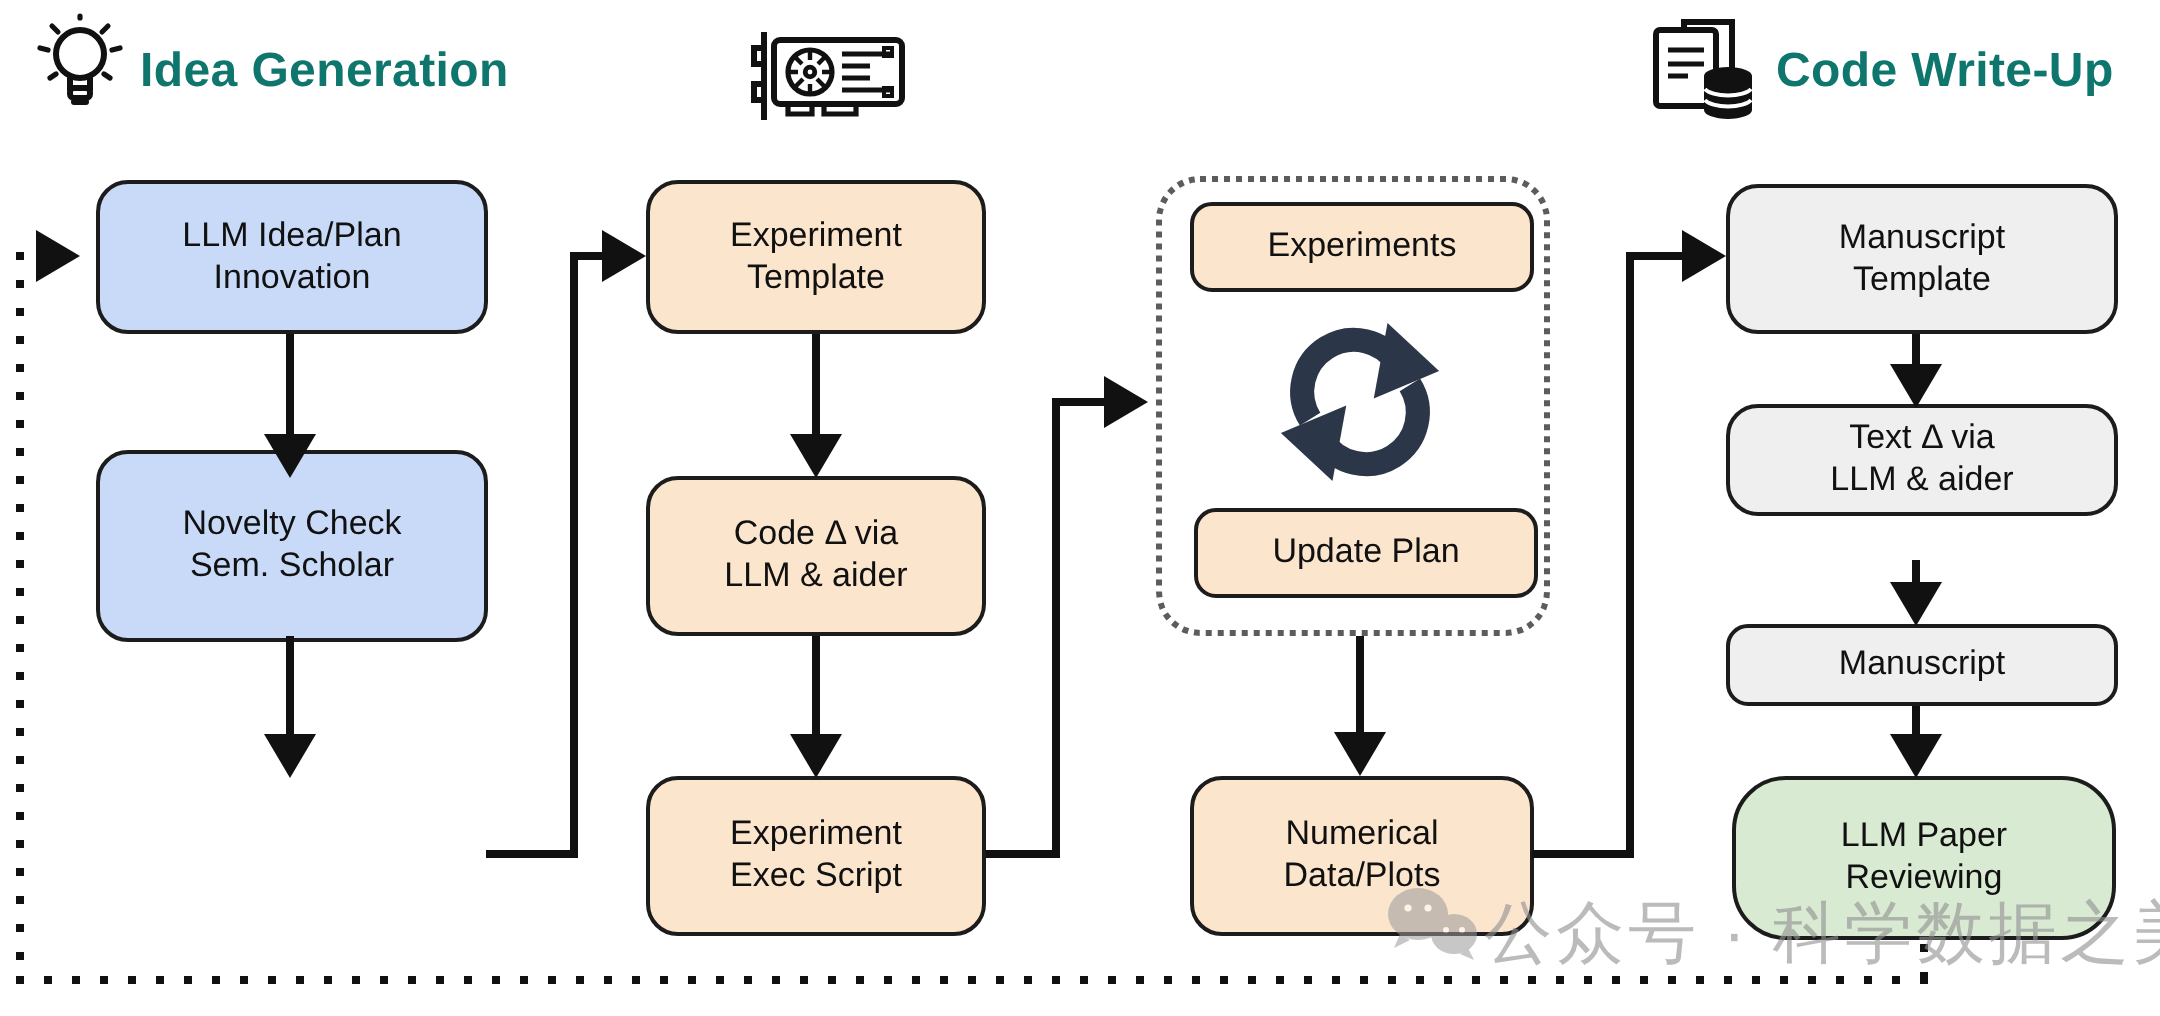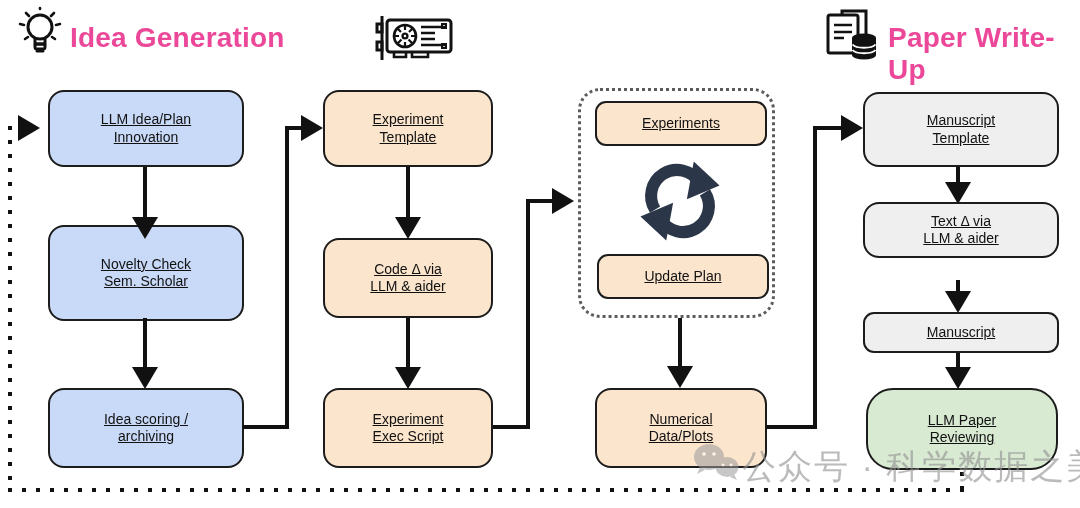--- a/index.html
+++ b/index.html
@@ -2,29 +2,29 @@
 <html style="--c-idea: #c9daf8; --c-experiment: #fce5cd; --c-paper: #efefef; --c-review: #d9ead3; --c-loop_icon: #2b3649; --c-arrow: #111111; --c-border: #1c1c1c;"><head>
 <meta charset="utf-8">
 <style>
   html,body{margin:0;padding:0;background:#fff;}
   .stage{
     position:relative;width:1080px;height:508px;background:#fff;overflow:hidden;
     font-family:"Liberation Sans",sans-serif;color:#111;
   }
   
   .sec-title{
-    position:absolute;font-size:28px;font-weight:bold;letter-spacing:.2px;color:#ec4899;
+    position:absolute;font-size:24px;font-weight:bold;letter-spacing:.2px;color:#0f766e;
   }
   .sec-icon{position:absolute;}
   
   .node{
     position:absolute;box-sizing:border-box;
     display:flex;align-items:center;justify-content:center;text-align:center;
     border:2.5px solid var(--c-border,#1c1c1c);border-radius:16px;
-    font-size:14px;line-height:1.22;white-space:pre-line;text-decoration:underline;
+    font-size:17px;line-height:1.22;white-space:pre-line;
   }
   .node.small{border-radius:11px;}
   .fill-idea{background:var(--c-idea,#c9daf8);}
   .fill-exp{background:var(--c-experiment,#fce5cd);}
   .fill-paper{background:var(--c-paper,#efefef);}
   .fill-review{background:var(--c-review,#d9ead3);border-radius:27px;}
   
   .loop-frame{
     position:absolute;left:578px;top:88px;width:197px;height:230px;box-sizing:border-box;
     border:3.5px dotted #5c5c5c;border-radius:22px;background:transparent;
@@ -91,28 +91,26 @@
         <path d="M14 19 h18 M14 26 h18 M14 32 h10" stroke-width="2.6"></path>
       </g>
       <g fill="#111">
         <rect x="32" y="32" width="24" height="17"></rect>
         <ellipse cx="44" cy="32" rx="12" ry="4.5"></ellipse>
         <ellipse cx="44" cy="49" rx="12" ry="4.5"></ellipse>
       </g>
       <path d="M32.5 38.5 a12 4.5 0 0 0 23 0 M32.5 44 a12 4.5 0 0 0 23 0" fill="none" stroke="#fff" stroke-width="2"></path>
     </svg>
   </span>
-  <div class="sec-title" style="left:888px;top:22px;">Paper Write-Up</div>
+  <div class="sec-title" style="left:888px;top:22px;">Code Write-Up</div>
 
   <div class="node fill-idea" style="left:48px;top:90px;width:196px;height:77px;">LLM Idea/Plan
 Innovation</div>
   <div class="node fill-idea" style="left:48px;top:225px;width:196px;height:96px;">Novelty Check
 Sem. Scholar</div>
-  <div class="node fill-idea" style="left:48px;top:388px;width:196px;height:80px;">Idea scoring /
-archiving</div>
 
   <div class="node fill-exp" style="left:323px;top:90px;width:170px;height:77px;">Experiment
 Template</div>
   <div class="node fill-exp" style="left:323px;top:238px;width:170px;height:80px;">Code Δ via
 LLM &amp; aider</div>
   <div class="node fill-exp" style="left:323px;top:388px;width:170px;height:80px;">Experiment
 Exec Script</div>
 
   <div class="loop-frame"></div>
   <div class="node small fill-exp" style="left:595px;top:101px;width:172px;height:45px;">Experiments</div>

